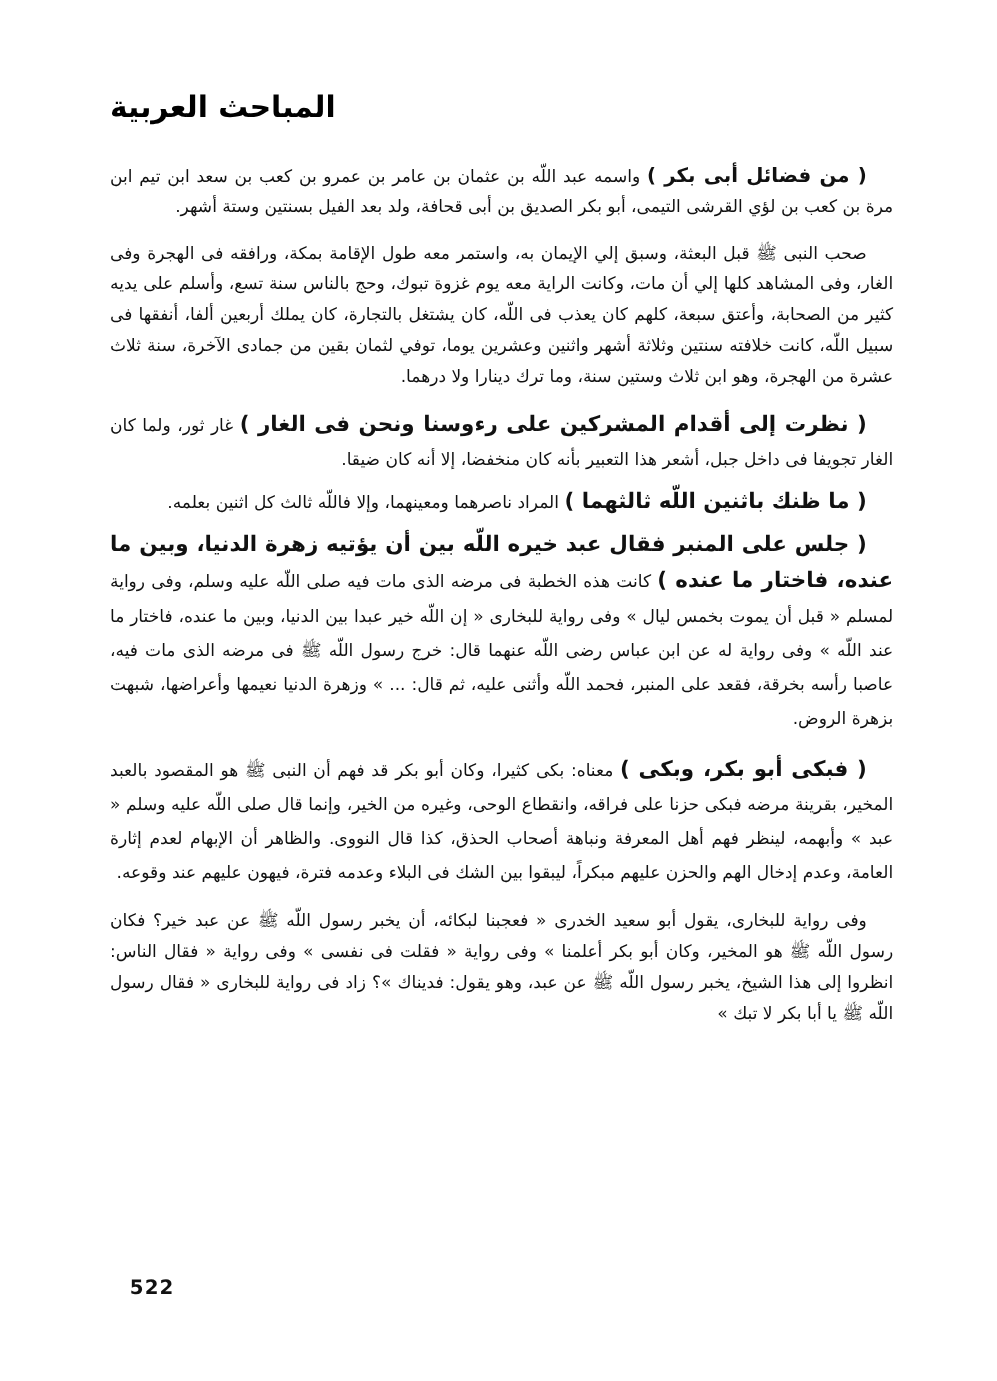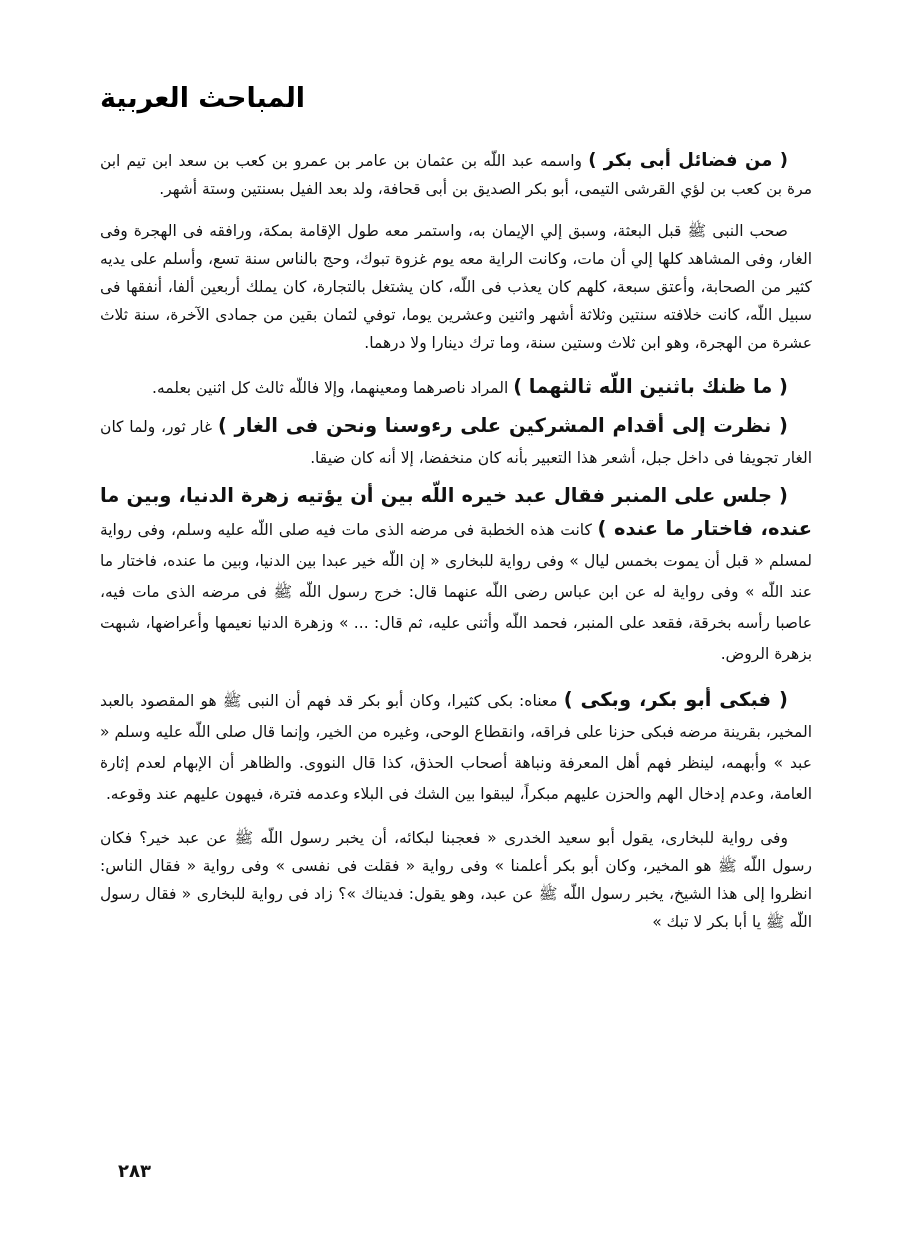--- a/index.html
+++ b/index.html
@@ -36,30 +36,30 @@
   <div class="title">المباحث العربية</div>
 
   <div class="body">
     <p>
       <span class="hl">( من فضائل أبى بكر )</span><span> واسمه عبد اللّه بن عثمان بن عامر بن عمرو بن كعب بن سعد ابن تيم ابن مرة بن كعب بن لؤي القرشى التيمى، أبو بكر الصديق بن أبى قحافة، ولد بعد الفيل بسنتين وستة أشهر.</span>
     </p>
     <p>
       <span>صحب النبى ﷺ قبل البعثة، وسبق إلي الإيمان به، واستمر معه طول الإقامة بمكة، ورافقه فى الهجرة وفى الغار، وفى المشاهد كلها إلي أن مات، وكانت الراية معه يوم غزوة تبوك، وحج بالناس سنة تسع، وأسلم على يديه كثير من الصحابة، وأعتق سبعة، كلهم كان يعذب فى اللّه، كان يشتغل بالتجارة، كان يملك أربعين ألفا، أنفقها فى سبيل اللّه، كانت خلافته سنتين وثلاثة أشهر واثنين وعشرين يوما، توفي لثمان بقين من جمادى الآخرة، سنة ثلاث عشرة من الهجرة، وهو ابن ثلاث وستين سنة، وما ترك دينارا ولا درهما.</span>
     </p>
     <p class="p-heading" style="margin-bottom:6px">
-      <span class="hl-lg">( ما ظنك باثنين اللّه ثالثهما )</span><span> المراد ناصرهما ومعينهما، وإلا فاللّه ثالث كل اثنين بعلمه.</span>
+      <span class="hl-lg">( نظرت إلى أقدام المشركين على رءوسنا ونحن فى الغار )</span><span> غار ثور، ولما كان الغار تجويفا فى داخل جبل، أشعر هذا التعبير بأنه كان منخفضا، إلا أنه كان ضيقا.</span>
     </p>
     <p class="p-heading" style="margin-bottom:6px">
-      <span class="hl-lg">( نظرت إلى أقدام المشركين على رءوسنا ونحن فى الغار )</span><span> غار ثور، ولما كان الغار تجويفا فى داخل جبل، أشعر هذا التعبير بأنه كان منخفضا، إلا أنه كان ضيقا.</span>
+      <span class="hl-lg">( ما ظنك باثنين اللّه ثالثهما )</span><span> المراد ناصرهما ومعينهما، وإلا فاللّه ثالث كل اثنين بعلمه.</span>
     </p>
     <p class="p-heading">
       <span class="hl-lg">( جلس على المنبر فقال عبد خيره اللّه بين أن يؤتيه زهرة الدنيا، وبين ما عنده، فاختار ما عنده )</span><span> كانت هذه الخطبة فى مرضه الذى مات فيه صلى اللّه عليه وسلم، وفى رواية لمسلم « قبل أن يموت بخمس ليال » وفى رواية للبخارى « إن اللّه خير عبدا بين الدنيا، وبين ما عنده، فاختار ما عند اللّه » وفى رواية له عن ابن عباس رضى اللّه عنهما قال: خرج رسول اللّه ﷺ فى مرضه الذى مات فيه، عاصبا رأسه بخرقة، فقعد على المنبر، فحمد اللّه وأثنى عليه، ثم قال: ... » وزهرة الدنيا نعيمها وأعراضها، شبهت بزهرة الروض.</span>
     </p>
     <p class="p-heading">
       <span class="hl-lg">( فبكى أبو بكر، وبكى )</span><span> معناه: بكى كثيرا، وكان أبو بكر قد فهم أن النبى ﷺ هو المقصود بالعبد المخير، بقرينة مرضه فبكى حزنا على فراقه، وانقطاع الوحى، وغيره من الخير، وإنما قال صلى اللّه عليه وسلم « عبد » وأبهمه، لينظر فهم أهل المعرفة ونباهة أصحاب الحذق، كذا قال النووى. والظاهر أن الإبهام لعدم إثارة العامة، وعدم إدخال الهم والحزن عليهم مبكراً، ليبقوا بين الشك فى البلاء وعدمه فترة، فيهون عليهم عند وقوعه.</span>
     </p>
     <p>
       <span>وفى رواية للبخارى، يقول أبو سعيد الخدرى « فعجبنا لبكائه، أن يخبر رسول اللّه ﷺ عن عبد خير؟ فكان رسول اللّه ﷺ هو المخير، وكان أبو بكر أعلمنا » وفى رواية « فقلت فى نفسى » وفى رواية « فقال الناس: انظروا إلى هذا الشيخ، يخبر رسول اللّه ﷺ عن عبد، وهو يقول: فديناك »؟ زاد فى رواية للبخارى « فقال رسول اللّه ﷺ يا أبا بكر لا تبك »</span>
     </p>
   </div>
 </div>
 
-<div class="page-number">٢٨٣</div>
+<div class="page-number">522</div>
 
 </body></html>

